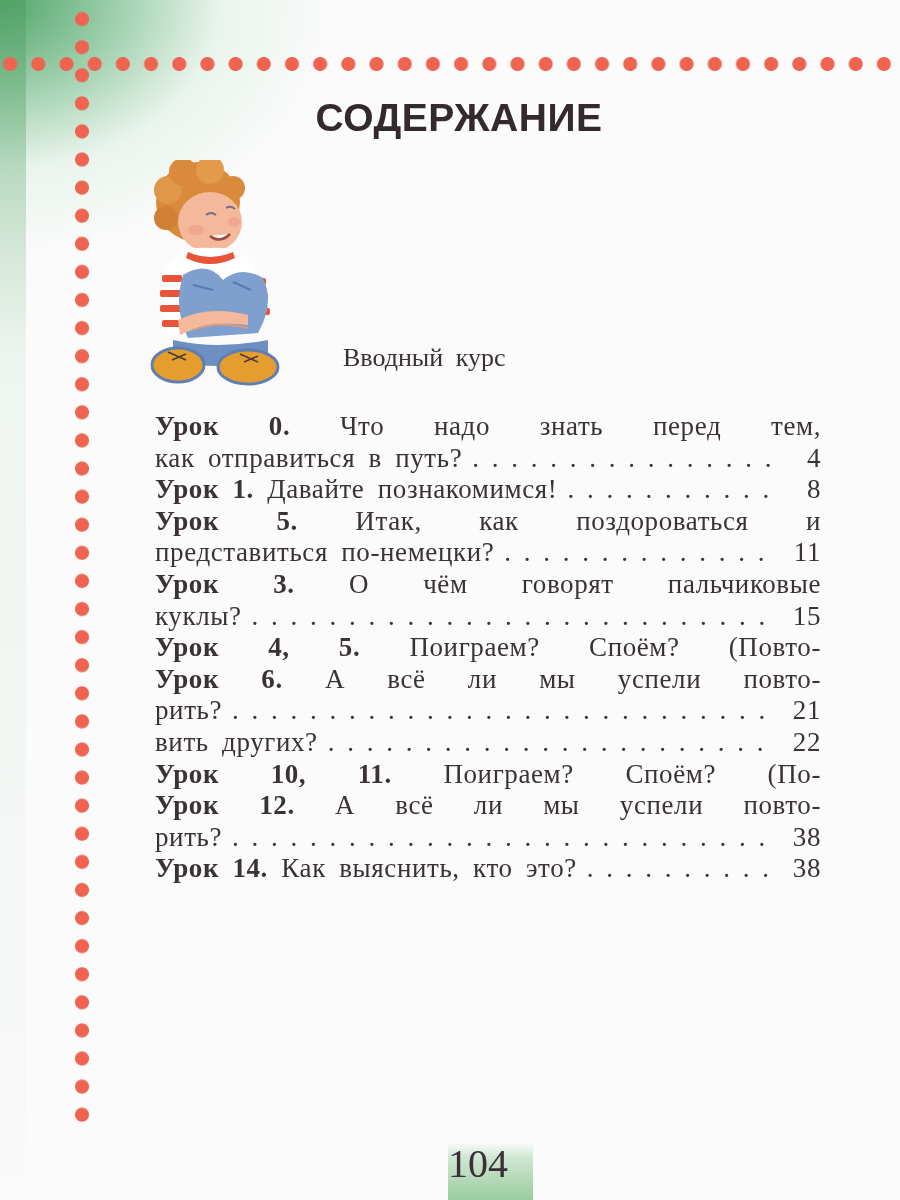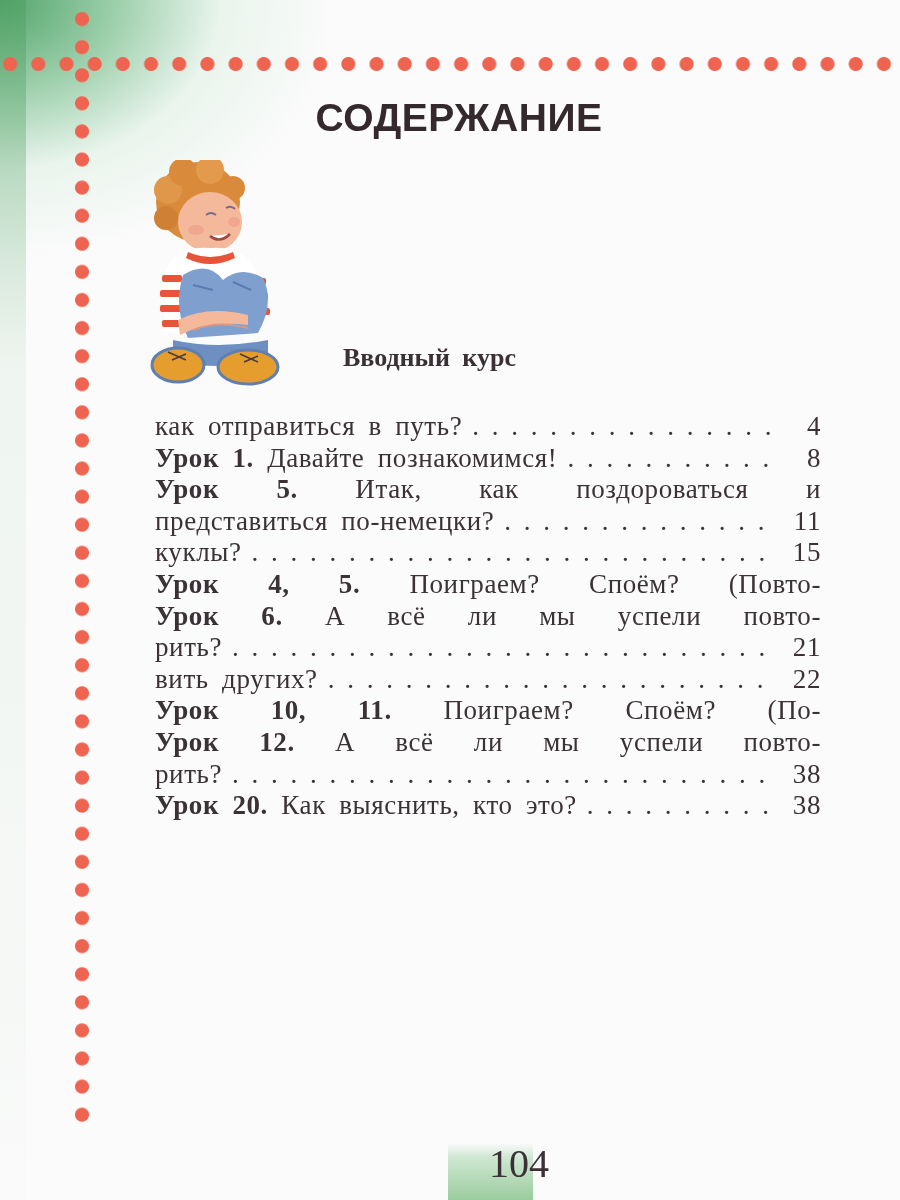--- a/index.html
+++ b/index.html
@@ -64,21 +64,21 @@
       position: absolute;
       left: 148px;
       top: 160px;
       width: 145px;
       height: 230px;
     }
     .section-heading {
       position: absolute;
       left: 343px;
       top: 343px;
-      font-weight: bold;
+      font-weight: normal;
       font-size: 26px;
       word-spacing: 6px;
       color: #3a3035;
     }
     .toc {
       position: absolute;
       left: 155px;
       top: 411px;
       width: 666px;
       font-size: 27px;
@@ -126,21 +126,21 @@
       top: 1143px;
       width: 85px;
       height: 57px;
       background: linear-gradient(180deg, rgba(255,255,255,0) 0%, #cfe7d2 25%, #9bcc9e 100%);
     }
     .page-number {
       position: absolute;
       left: 448px;
       top: 1140px;
       width: 101px;
-      text-align: right;
+      text-align: left;
       font-size: 40px;
       color: #3a3035;
     }
   </style>
 </head>
 <body>
 
 <div class="corner-gradient"></div>
 <div class="left-strip"></div>
 <div class="dots-row"></div>
@@ -191,20 +191,23 @@
     <ellipse cx="100" cy="207" rx="30" ry="17" fill="none" stroke="#5f7fb0" stroke-width="3"></ellipse>
     <path d="M20 192 l18 8 M24 200 l14 -6 M92 194 l18 8 M96 202 l14 -6" stroke="#4a3a3a" stroke-width="1.5"></path>
   </svg>
 </div>
 
 <div class="section-heading">Вводный курс</div>
 
 <div class="toc">
 
   <div>
+    <div class="toc-line justify">
+      <span class="txt"><span class="lbl">Урок 0.</span> <span>Что надо знать перед тем,</span></span>
+    </div>
     <div class="toc-line">
       <span class="txt">как отправиться в путь?</span>
       <span class="leader"></span>
       <span class="pg">4</span>
     </div>
   </div>
 
   <div>
     <div class="toc-line">
       <span class="txt"><span class="lbl">Урок 1.</span> <span>Давайте познакомимся!</span></span>
@@ -218,20 +221,23 @@
       <span class="txt"><span class="lbl">Урок 5.</span> <span>Итак, как поздороваться и</span></span>
     </div>
     <div class="toc-line">
       <span class="txt">представиться по-немецки?</span>
       <span class="leader"></span>
       <span class="pg">11</span>
     </div>
   </div>
 
   <div>
+    <div class="toc-line justify">
+      <span class="txt"><span class="lbl">Урок 3.</span> <span>О чём говорят пальчиковые</span></span>
+    </div>
     <div class="toc-line">
       <span class="txt">куклы?</span>
       <span class="leader"></span>
       <span class="pg">15</span>
     </div>
   </div>
 
   <div>
     <div class="toc-line justify">
       <span class="txt"><span class="lbl">Урок 4, 5.</span> <span>Поиграем? Споём? (Повто-</span></span>
@@ -271,21 +277,21 @@
     </div>
     <div class="toc-line">
       <span class="txt">рить?</span>
       <span class="leader"></span>
       <span class="pg">38</span>
     </div>
   </div>
 
   <div>
     <div class="toc-line">
-      <span class="txt"><span class="lbl">Урок 20.</span> <span>Как выяснить, кто это?</span></span>
+      <span class="txt"><span class="lbl">Урок 14.</span> <span>Как выяснить, кто это?</span></span>
       <span class="leader"></span>
       <span class="pg">38</span>
     </div>
   </div>
 
 
 </div>
 
 <div class="page-number-bg"></div>
 <div class="page-number">104</div>

